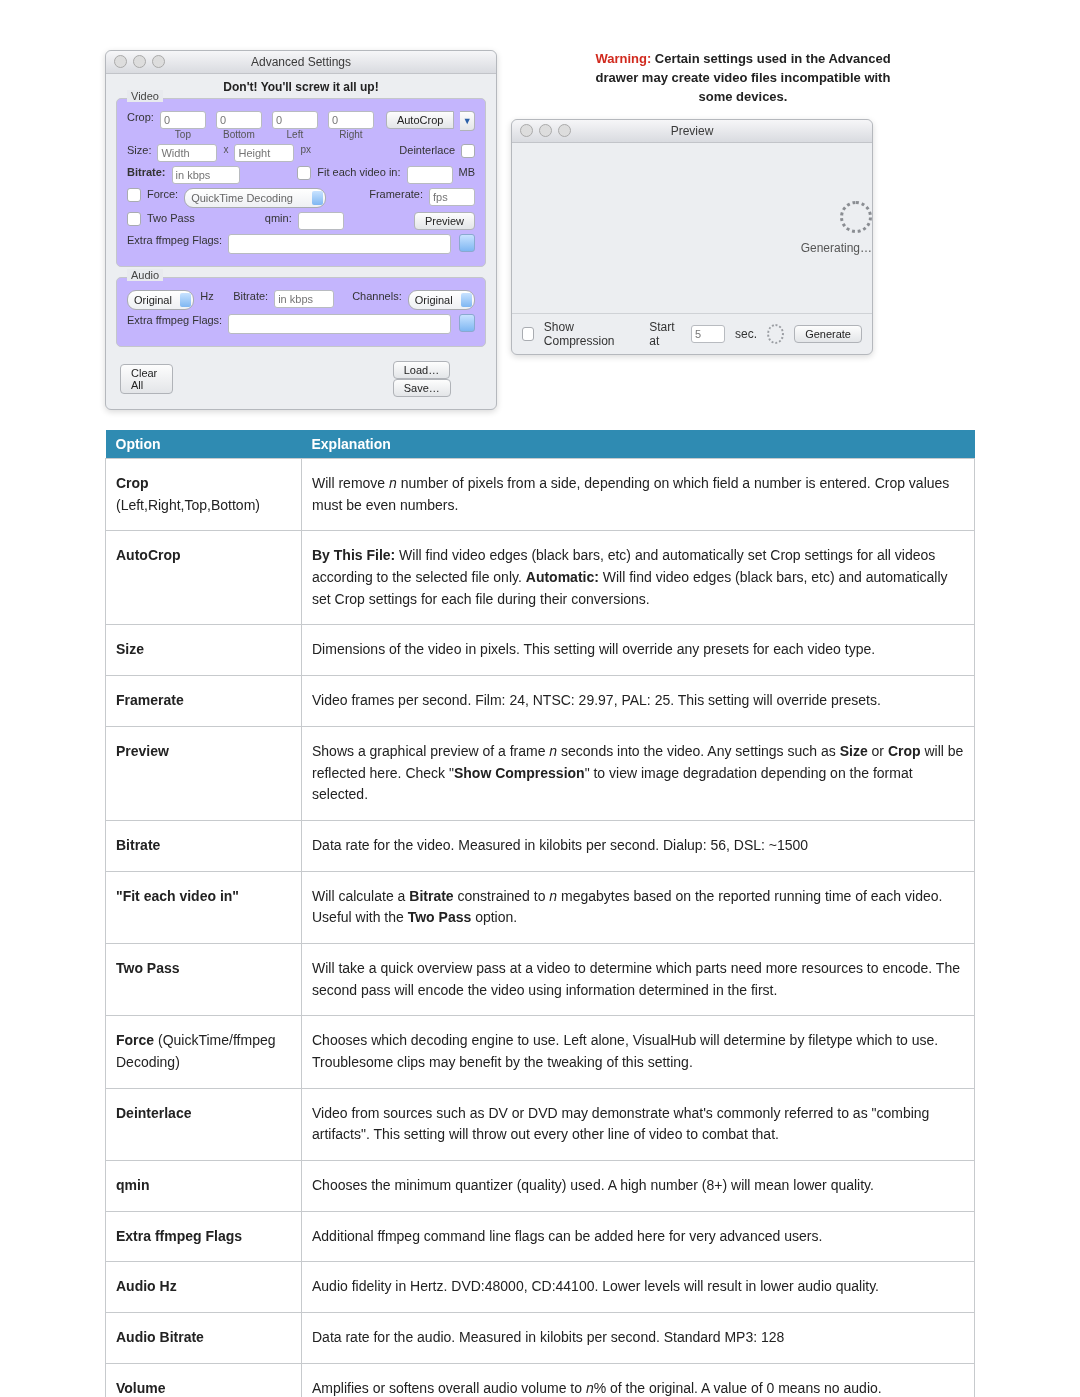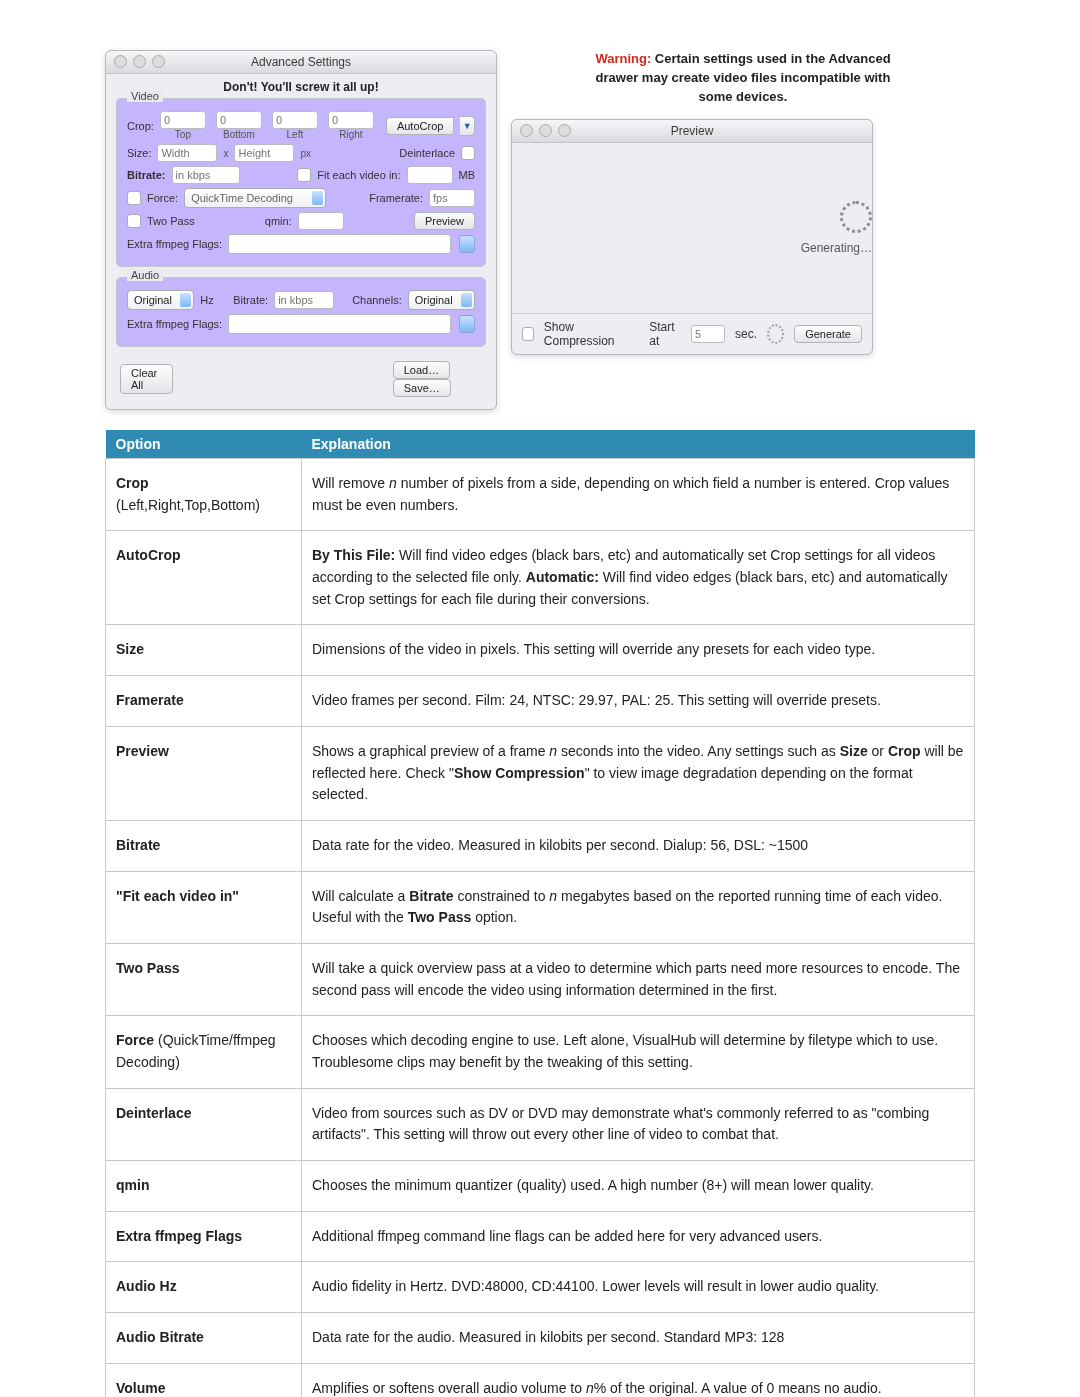--- a/index.html
+++ b/index.html
@@ -8,29 +8,29 @@
   
   .win{background:#eceef1;border:1px solid #b5b8bd;border-radius:6px;box-shadow:0 2px 6px rgba(0,0,0,.15)}
   .titlebar{position:relative;height:22px;background:linear-gradient(#f6f6f8,#d9dbe0);border-bottom:1px solid #c2c4c9;border-radius:6px 6px 0 0;text-align:center;line-height:22px;font-size:12px;color:#3a3a3a}
   .traffic{position:absolute;left:8px;top:4px;display:flex;gap:6px}
   .tl{width:11px;height:11px;border-radius:50%;background:#ddd;border:1px solid #aaa}
   .adv{width:390px}
   .adv .body{padding:6px 10px 10px 10px}
   .screw{text-align:center;font-weight:600;font-size:12px;color:#222;padding-bottom:4px}
   .group{border:1px solid #c4c6cb;border-radius:5px;background:#c4b5fd;padding:8px 10px;margin-bottom:10px;position:relative}
   .grouplbl{position:absolute;top:-9px;left:10px;background:#e8eaee;padding:0 4px;font-size:11px;color:#444}
-  .row{display:flex;align-items:center;gap:6px;font-size:11px;color:#333;margin:4px 0}
+  .row{display:flex;align-items:flex-start;gap:6px;font-size:11px;color:#333;margin:4px 0}
   .lbl{font-size:11px;color:#333}
   .mini{width:38px;height:16px;border:1px solid #b8bbc0;border-radius:3px;background:#fff;font-size:11px;padding:0 3px;color:#777}
   .mini2{width:52px;height:16px;border:1px solid #b8bbc0;border-radius:3px;background:#fff;font-size:11px;padding:0 3px;color:#888}
   .tiny{font-size:10px;color:#555}
   .btn{display:inline-block;background:linear-gradient(#fdfdfd,#e3e5e8);border:1px solid #b0b3b8;border-radius:4px;padding:2px 10px;font-size:11px;color:#222;cursor:pointer}
   .dropcaret{display:inline-flex;align-items:center;justify-content:center;width:16px;height:18px;background:linear-gradient(#fdfdfd,#e3e5e8);border:1px solid #b0b3b8;border-left:none;border-radius:0 4px 4px 0;color:#2a5fa8;font-size:9px}
   .cb{width:12px;height:12px;border:1px solid #a9acb1;border-radius:3px;background:#fff;display:inline-block}
-  .sel{display:inline-flex;align-items:center;height:18px;border:1px solid #a9acb1;border-radius:4px;background:linear-gradient(#fff,#eef0f3);padding:0 14px 0 6px;font-size:11px;color:#666;position:relative}
+  .sel{display:inline-flex;align-items:center;height:18px;border:1px solid #a9acb1;border-radius:9px;background:linear-gradient(#fff,#eef0f3);padding:0 14px 0 6px;font-size:11px;color:#666;position:relative}
   .sel::after{content:"";position:absolute;right:2px;top:2px;bottom:2px;width:11px;background:linear-gradient(#c8e2ff,#7fb7f2);border-radius:2px}
   .flags{flex:1;height:16px;border:1px solid #b8bbc0;border-radius:3px;background:#fff}
   .dropblue{width:14px;height:16px;background:linear-gradient(#c8e2ff,#7fb7f2);border:1px solid #8aa9cf;border-radius:3px;margin-left:2px}
   .slider{flex:1;height:18px;position:relative;margin:0 6px}
   .track{position:absolute;left:0;right:0;top:8px;height:3px;background:#b9bcc1;border-radius:2px}
   .knob{position:absolute;top:2px;width:14px;height:14px;border-radius:7px;background:linear-gradient(#fff,#dfe7f2);border:1px solid #9ea8b4}
   .ticks{display:flex;justify-content:space-between;font-size:9px;color:#555;margin-top:2px}
   .btnrow{display:flex;gap:220px;align-items:center;padding:4px 4px 2px 4px}
   .rightcol{flex:1;display:flex;flex-direction:column;gap:12px}
   .warning{text-align:center;font-size:13px;line-height:1.45;font-weight:600;color:#222;padding:0 20px}

